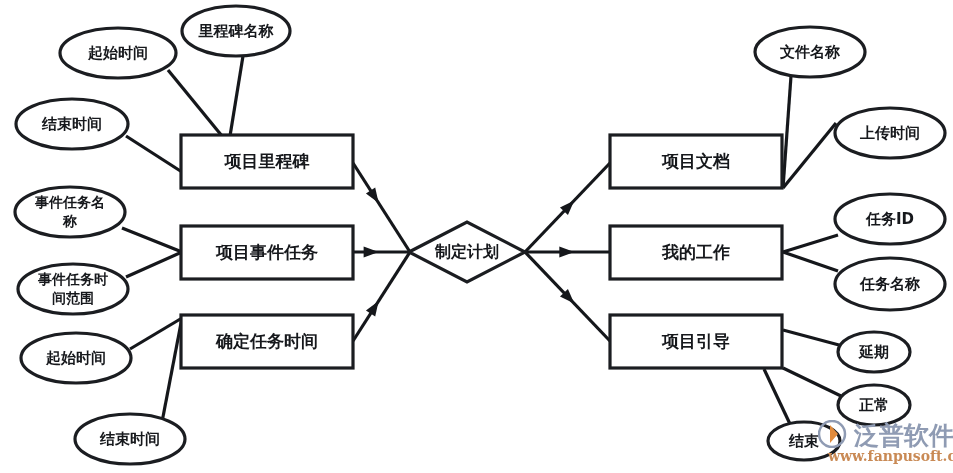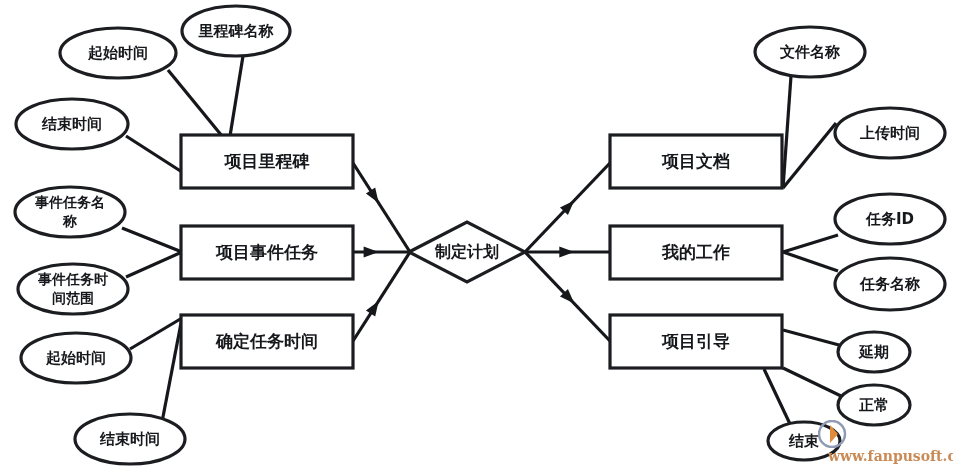--- a/index.html
+++ b/index.html
@@ -206,16 +206,17 @@
       </g>
     </svg>
 
   <div id="watermark">
     <div id="wm-logo" style="position:absolute;left:0;top:2px;width:30px;height:28px;">
       <svg width="30" height="28" viewBox="0 0 30 28" xmlns="http://www.w3.org/2000/svg">
         <circle cx="14" cy="14" r="13" fill="none" stroke="#8f9bb3" stroke-width="2.5"></circle>
         <path d="M12 5 L12 23 L20 14 Z" fill="#e08a3c"></path>
       </svg>
     </div>
+    <div id="wm-text">泛普软件</div>
     <div id="wm-url">www.fanpusoft.com</div>
   </div>
 
 </div>
 
 </body></html>

